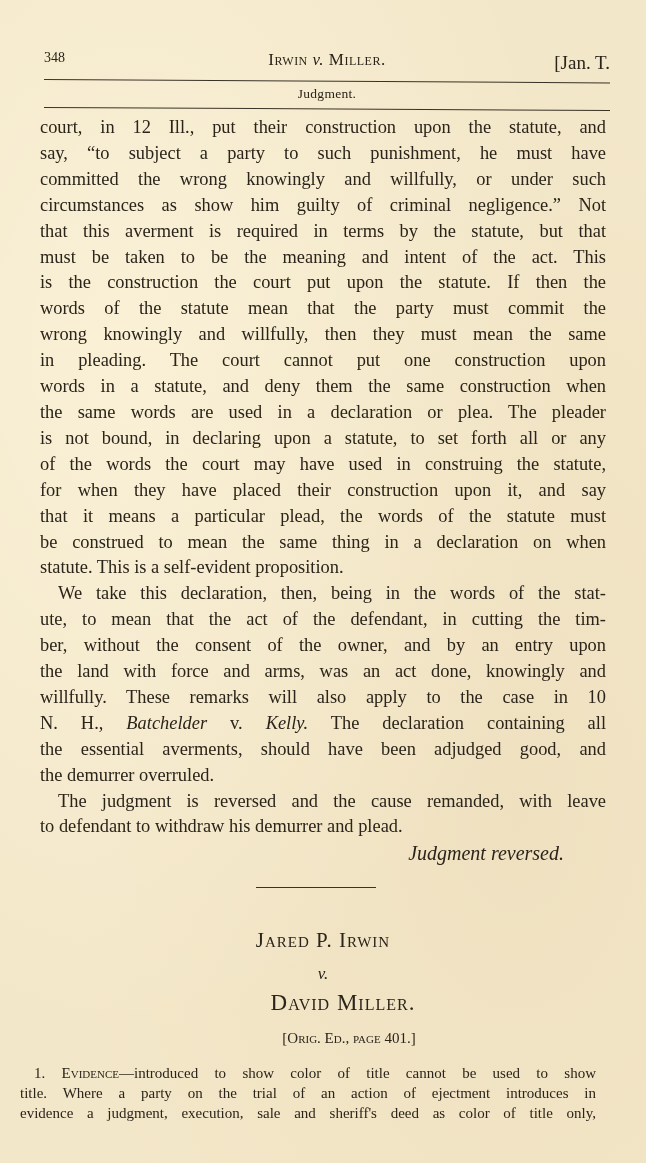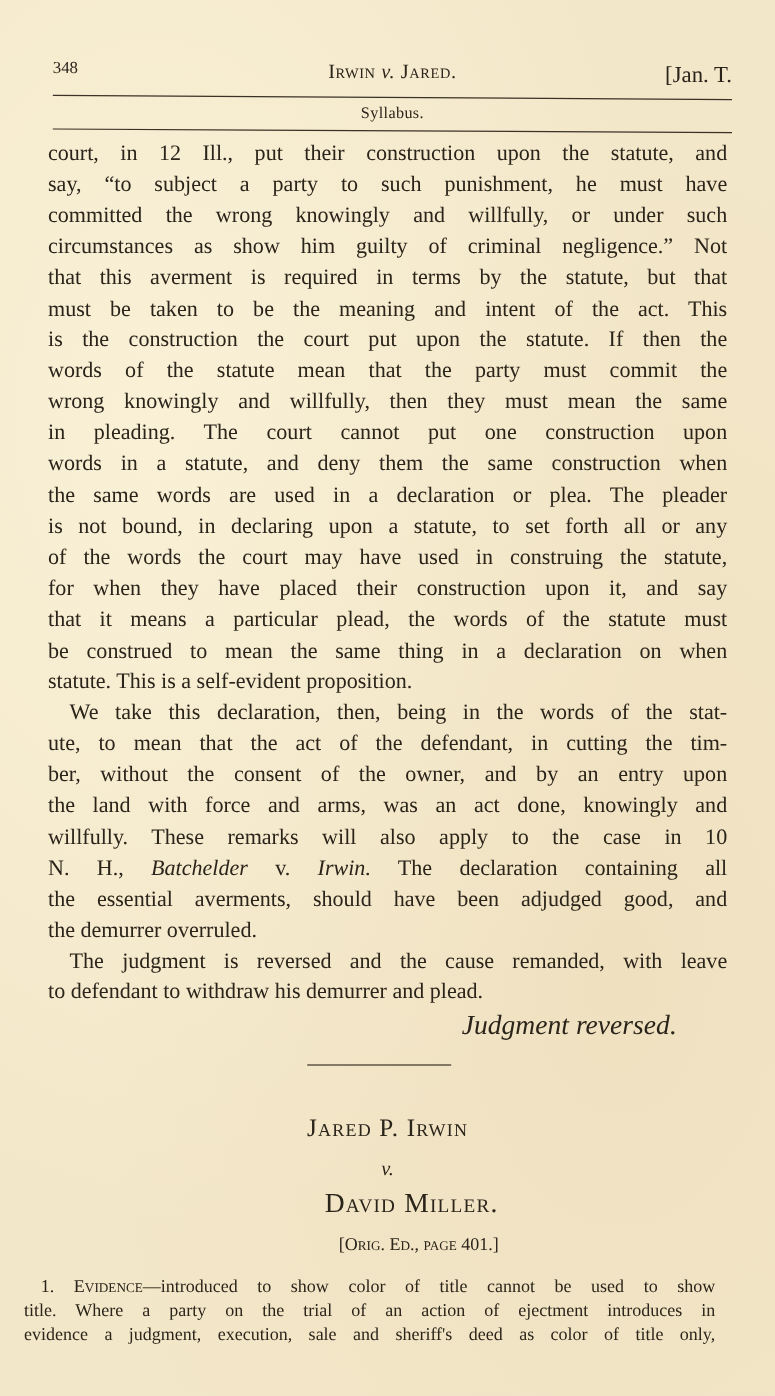--- a/index.html
+++ b/index.html
@@ -98,21 +98,21 @@
   }
   .line.last {
     text-align-last: left;
   }
   .line em { font-style: italic; }
   .signoff {
     position: absolute;
     top: 842px;
     right: 82px;
     font-style: italic;
-    font-size: 23px;
+    font-size: 20px;
   }
   .short-rule {
     position: absolute;
     top: 887px;
     left: 256px;
     width: 120px;
     border-top: 1.5px solid #3a3226;
   }
   .case-title {
     position: absolute;
@@ -150,26 +150,26 @@
 </head>
 <body>
 
 <div class="page">
 
   <div class="running-head">
     <span class="page-number">348</span>
     <span class="head-title">
       <span>Irwin</span>
       <i>v.</i>
-      <span>Jared.</span>
+      <span>Miller.</span>
     </span>
     <span class="head-term">[Jan. T.</span>
   </div>
   <div class="rule r1"></div>
-  <div class="section-label">Syllabus.</div>
+  <div class="section-label">Judgment.</div>
   <div class="rule r2"></div>
 
   <div class="body-text">
     <p>
       <span class="line">court, in 12 Ill., put their construction upon the statute, and</span>
       <span class="line">say, “to subject a party to such punishment, he must have</span>
       <span class="line">committed the wrong knowingly and willfully, or under such</span>
       <span class="line">circumstances as show him guilty of criminal negligence.” Not</span>
       <span class="line">that this averment is required in terms by the statute, but that</span>
       <span class="line">must be taken to be the meaning and intent of the act. This</span>
@@ -189,21 +189,21 @@
     <p class="indent">
       <span class="line" style="padding-left:18px;text-indent:0">We take this declaration, then, being in the words of the stat-</span>
       <span class="line" style="text-indent:0">ute, to mean that the act of the defendant, in cutting the tim-</span>
       <span class="line" style="text-indent:0">ber, without the consent of the owner, and by an entry upon</span>
       <span class="line" style="text-indent:0">the land with force and arms, was an act done, knowingly and</span>
       <span class="line" style="text-indent:0">willfully. These remarks will also apply to the case in 10</span>
       <span class="line" style="text-indent:0">
         <span>N. H.,</span>
         <em>Batchelder</em>
         <span>v.</span>
-        <em>Irwin.</em>
+        <em>Kelly.</em>
         <span>The declaration containing all</span>
       </span>
       <span class="line" style="text-indent:0">the essential averments, should have been adjudged good, and</span>
       <span class="line last" style="text-indent:0">the demurrer overruled.</span>
     </p>
     <p>
       <span class="line" style="padding-left:18px">The judgment is reversed and the cause remanded, with leave</span>
       <span class="line last">to defendant to withdraw his demurrer and plead.</span>
     </p>
   </div>

